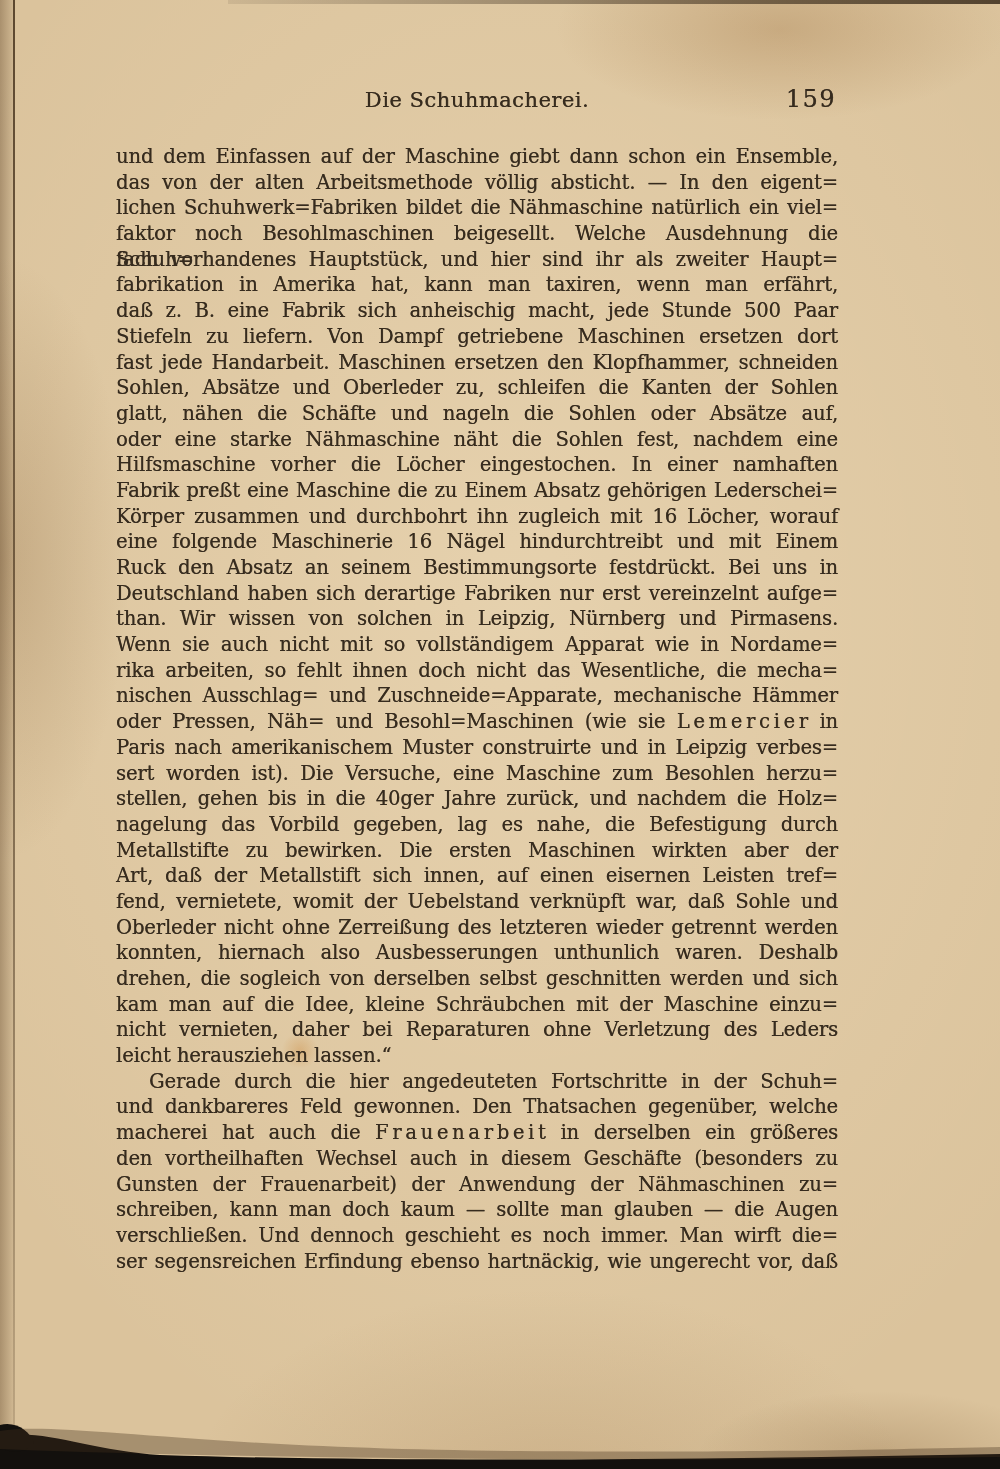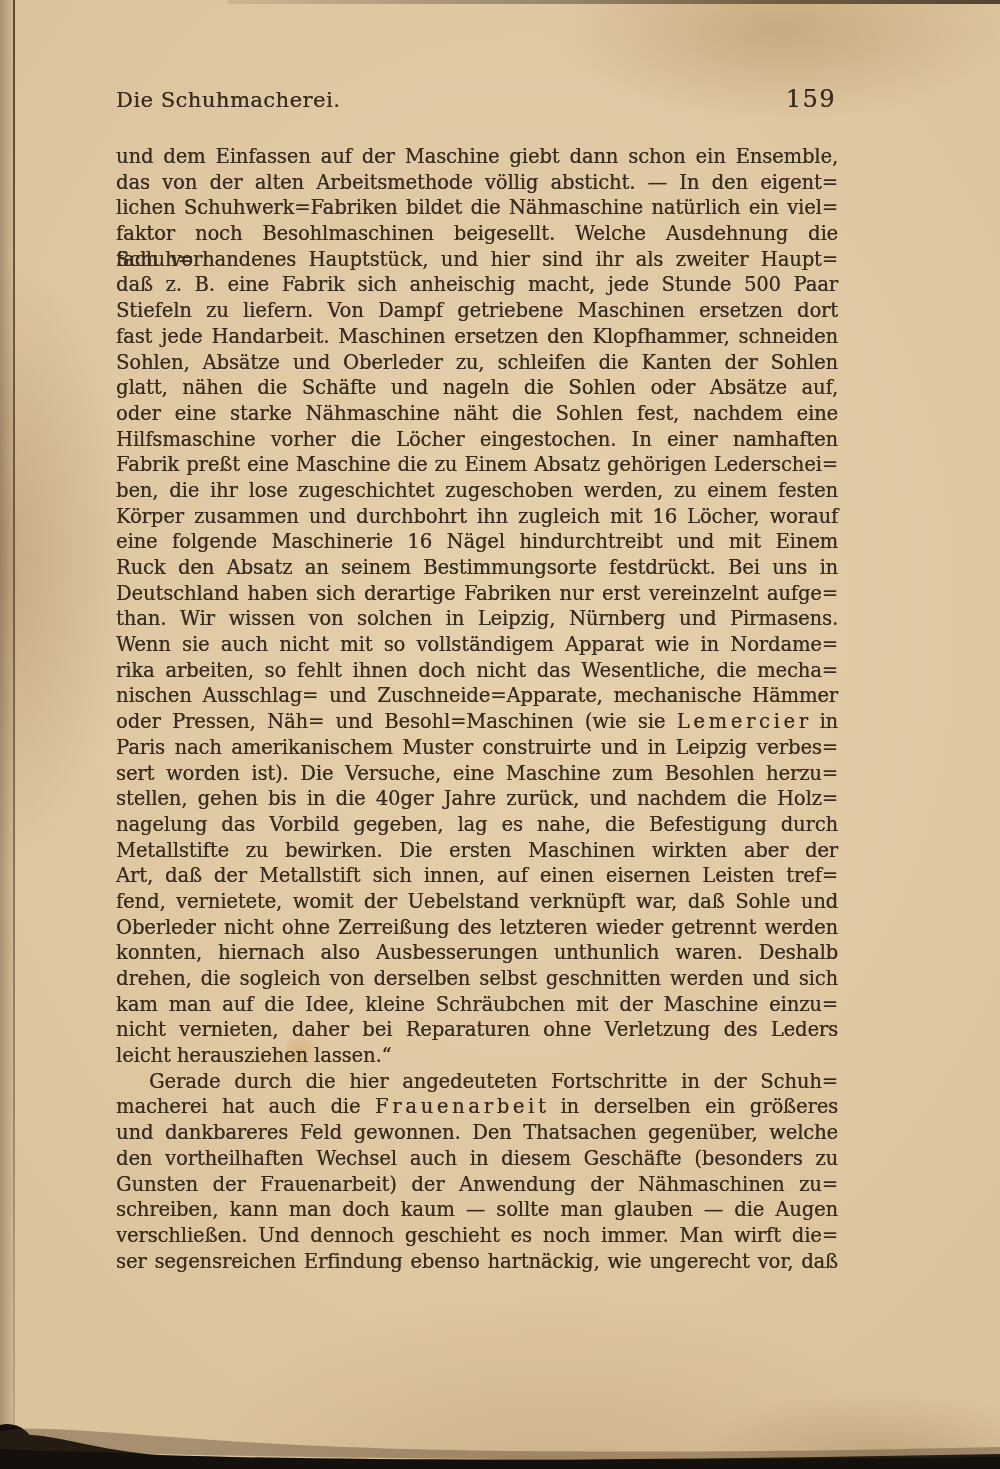--- a/index.html
+++ b/index.html
@@ -39,21 +39,21 @@
   
   .text-col {
     position: absolute; left: 116px; top: 88px; width: 722px;
     color: #362b1e;
     font-size: 19.5px;
     letter-spacing: -0.1px;
     text-shadow: 0.3px 0 0 rgba(54,43,30,.75);
   }
   .header { position: relative; height: 32px; margin-bottom: 24px; }
   .running-title {
-    display: block; text-align: left;
+    display: block; text-align: center;
     font-size: 21px; letter-spacing: 0.5px;
   }
   .page-number {
     position: absolute; right: 2px; top: -3px;
     font-size: 24px; letter-spacing: 1.5px; margin-left: 48px;
   }
   .line {
     height: 25.7px; line-height: 25.7px;
     text-align: justify;
     -moz-text-align-last: justify;
@@ -76,29 +76,29 @@
     <div class="header">
       <span class="running-title">Die Schuhmacherei.</span>
       <span class="page-number">159</span>
     </div>
     <div class="para p1">
         <div class="line">und dem Einfassen auf der Maschine giebt dann schon ein Ensemble,</div>
         <div class="line">das von der alten Arbeitsmethode völlig absticht. — In den eigent=</div>
         <div class="line">lichen Schuhwerk=Fabriken bildet die Nähmaschine natürlich ein viel=</div>
         <div class="line">faktor noch Besohlmaschinen beigesellt. Welche Ausdehnung die Schuh=</div>
         <div class="line">fach vorhandenes Hauptstück, und hier sind ihr als zweiter Haupt=</div>
+        <div class="line">fabrikation in Amerika hat, kann man taxiren, wenn man erfährt,</div>
         <div class="line">daß z. B. eine Fabrik sich anheischig macht, jede Stunde 500 Paar</div>
         <div class="line">Stiefeln zu liefern. Von Dampf getriebene Maschinen ersetzen dort</div>
         <div class="line">fast jede Handarbeit. Maschinen ersetzen den Klopfhammer, schneiden</div>
         <div class="line">Sohlen, Absätze und Oberleder zu, schleifen die Kanten der Sohlen</div>
         <div class="line">glatt, nähen die Schäfte und nageln die Sohlen oder Absätze auf,</div>
         <div class="line">oder eine starke Nähmaschine näht die Sohlen fest, nachdem eine</div>
         <div class="line">Hilfsmaschine vorher die Löcher eingestochen. In einer namhaften</div>
         <div class="line">Fabrik preßt eine Maschine die zu Einem Absatz gehörigen Lederschei=</div>
-        <div class="line">ben, die ihr lose zugeschichtet zugeschoben werden, zu einem festen</div>
         <div class="line">Körper zusammen und durchbohrt ihn zugleich mit 16 Löcher, worauf</div>
         <div class="line">eine folgende Maschinerie 16 Nägel hindurchtreibt und mit Einem</div>
         <div class="line">Ruck den Absatz an seinem Bestimmungsorte festdrückt. Bei uns in</div>
         <div class="line">Deutschland haben sich derartige Fabriken nur erst vereinzelnt aufge=</div>
         <div class="line">than. Wir wissen von solchen in Leipzig, Nürnberg und Pirmasens.</div>
         <div class="line">Wenn sie auch nicht mit so vollständigem Apparat wie in Nordame=</div>
         <div class="line">rika arbeiten, so fehlt ihnen doch nicht das Wesentliche, die mecha=</div>
         <div class="line">nischen Ausschlag= und Zuschneide=Apparate, mechanische Hämmer</div>
         <div class="line">oder Pressen, Näh= und Besohl=Maschinen (wie sie L e m e r c i e r in</div>
         <div class="line">Paris nach amerikanischem Muster construirte und in Leipzig verbes=</div>
@@ -110,22 +110,22 @@
         <div class="line">fend, vernietete, womit der Uebelstand verknüpft war, daß Sohle und</div>
         <div class="line">Oberleder nicht ohne Zerreißung des letzteren wieder getrennt werden</div>
         <div class="line">konnten, hiernach also Ausbesserungen unthunlich waren. Deshalb</div>
         <div class="line">drehen, die sogleich von derselben selbst geschnitten werden und sich</div>
         <div class="line">kam man auf die Idee, kleine Schräubchen mit der Maschine einzu=</div>
         <div class="line">nicht vernieten, daher bei Reparaturen ohne Verletzung des Leders</div>
         <div class="line">leicht herausziehen lassen.“</div>
       </div>
     <div class="para p2">
         <div class="line">Gerade durch die hier angedeuteten Fortschritte in der Schuh=</div>
+        <div class="line">und dankbareres Feld gewonnen. Den Thatsachen gegenüber, welche</div>
         <div class="line">macherei hat auch die F r a u e n a r b e i t in derselben ein größeres</div>
-        <div class="line">und dankbareres Feld gewonnen. Den Thatsachen gegenüber, welche</div>
         <div class="line">den vortheilhaften Wechsel auch in diesem Geschäfte (besonders zu</div>
         <div class="line">Gunsten der Frauenarbeit) der Anwendung der Nähmaschinen zu=</div>
         <div class="line">schreiben, kann man doch kaum — sollte man glauben — die Augen</div>
         <div class="line">verschließen. Und dennoch geschieht es noch immer. Man wirft die=</div>
         <div class="line">ser segensreichen Erfindung ebenso hartnäckig, wie ungerecht vor, daß</div>
       </div>
   </div>
 
   <svg class="bottom-edge" viewBox="0 0 1000 72" preserveAspectRatio="none">
     <path d="M0,40 C40,30 90,54 160,58 C420,66 720,62 1000,57 L1000,72 L0,72 Z" fill="#13100d"></path>

